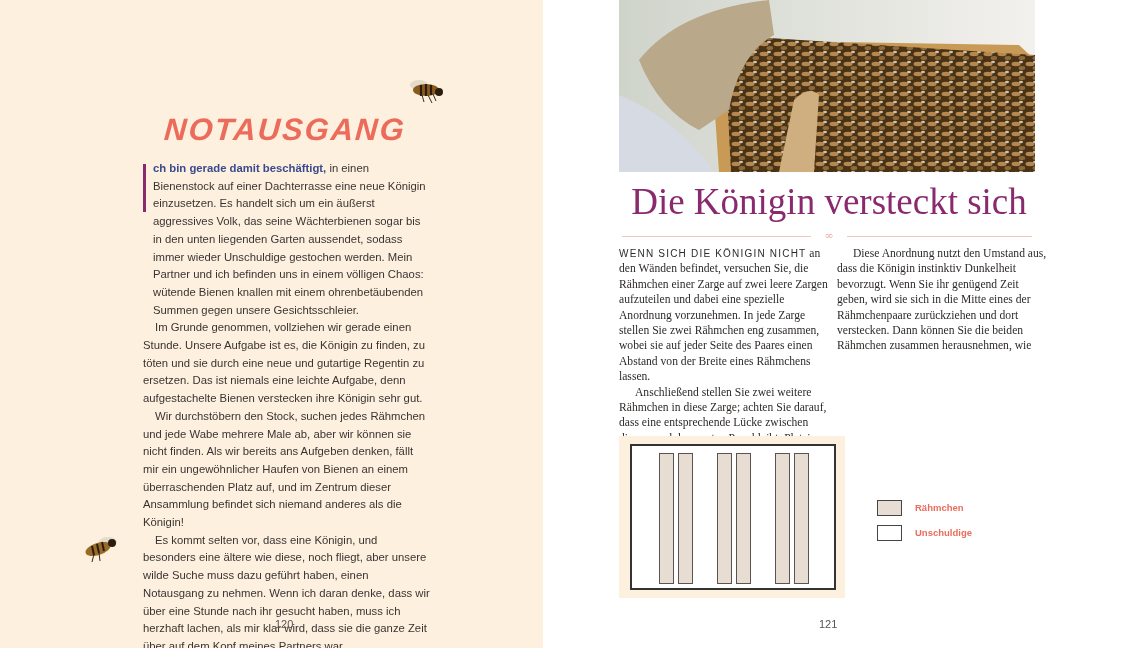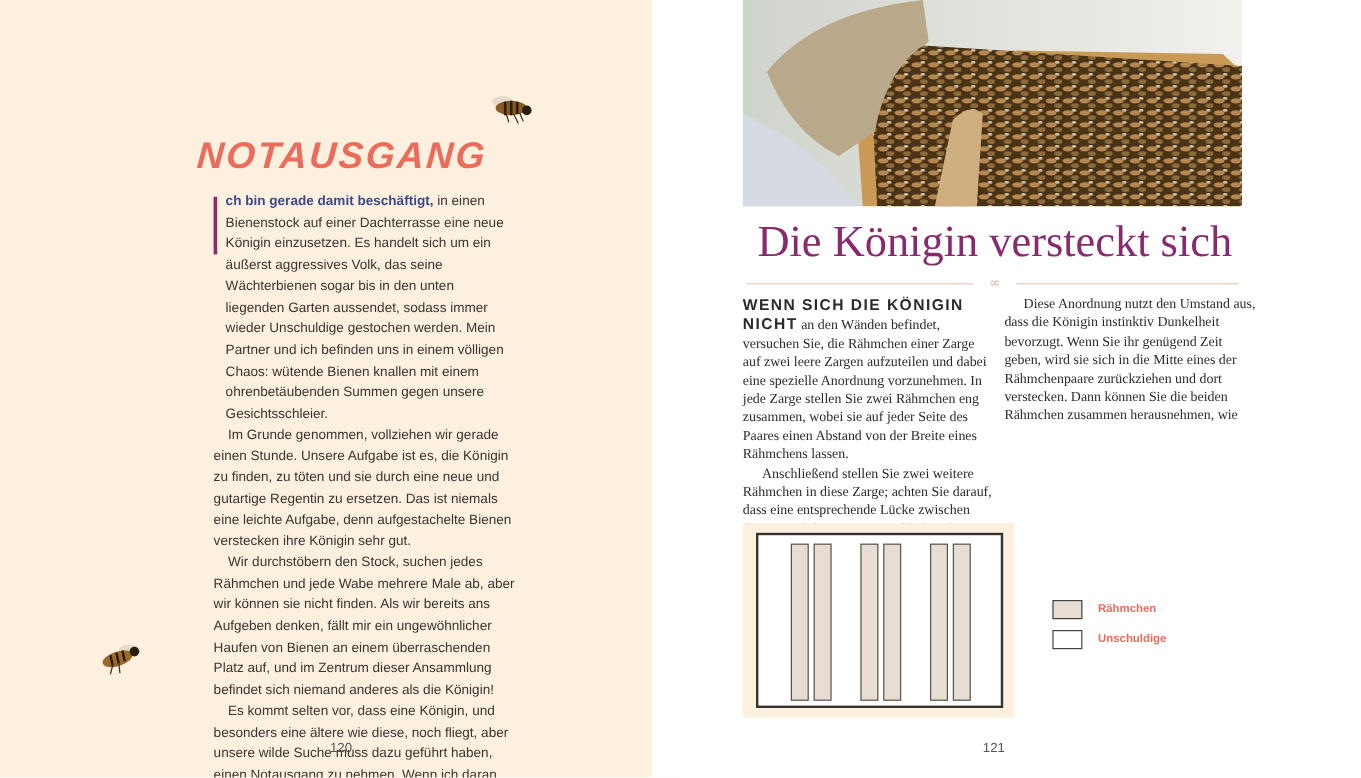--- a/index.html
+++ b/index.html
@@ -15,21 +15,21 @@
     position: absolute; left: 140px; top: 112px; width: 290px; text-align: center;
     font-family: "Liberation Sans", sans-serif; font-weight: bold;
     font-size: 31px; letter-spacing: 2px; color: #ec6c5c;
     font-style: italic; transform: skewX(-4deg);
   }
   .left-body {
     position: absolute; left: 143px; top: 160px; width: 287px;
     font-family: "Liberation Sans", sans-serif; font-size: 11.3px;
     line-height: 17.7px; color: #3a3432;
   }
-  .left-body p { text-indent: 12px; margin-left: 35px; }
+  .left-body p { text-indent: 12px; }
   .left-body p.first { text-indent: 0; padding-left: 10px; position: relative; }
   .dropcap-bar {
     position: absolute; left: 0; top: 4px; width: 3px; height: 48px; background: #8a2a6e;
   }
   .lead { color: #3b4a8c; font-weight: bold; }
 
   .bee { position: absolute; }
   .page-num {
     position: absolute; top: 618px; font-family: Liberation Sans, sans-serif;
     font-size: 11px; color: #555;
@@ -55,21 +55,21 @@
     color: #e8a99d; font-family: "DejaVu Serif", serif; font-size: 11px; text-align: center; line-height: 14px;
   }
   .col {
     position: absolute; top: 246px; font-family: "Liberation Serif", serif;
     font-size: 11.6px; line-height: 15.4px; color: #2e2a28;
   }
   .col p { text-indent: 16px; }
   .col p.noindent { text-indent: 0; }
   .col-left { left: 76px; width: 210px; }
   .col-right { left: 294px; width: 210px; }
-  .caps { font-family: "Liberation Sans", sans-serif; font-weight: bold; font-size: 13px; letter-spacing: 1.2px; }
+  .caps { font-family: "Liberation Sans", sans-serif; font-weight: normal; font-size: 10px; letter-spacing: 1.2px; }
   .hang { padding-left: 22px; display: block; }
 
   .diagram-bg {
     position: absolute; left: 76px; top: 436px; width: 226px; height: 162px; background: #fdf0df;
   }
   .diagram-frame {
     position: absolute; left: 11px; top: 8px; width: 206px; height: 146px;
     border: 2px solid #333; background: #ffffff;
   }
   .frame-bar {

